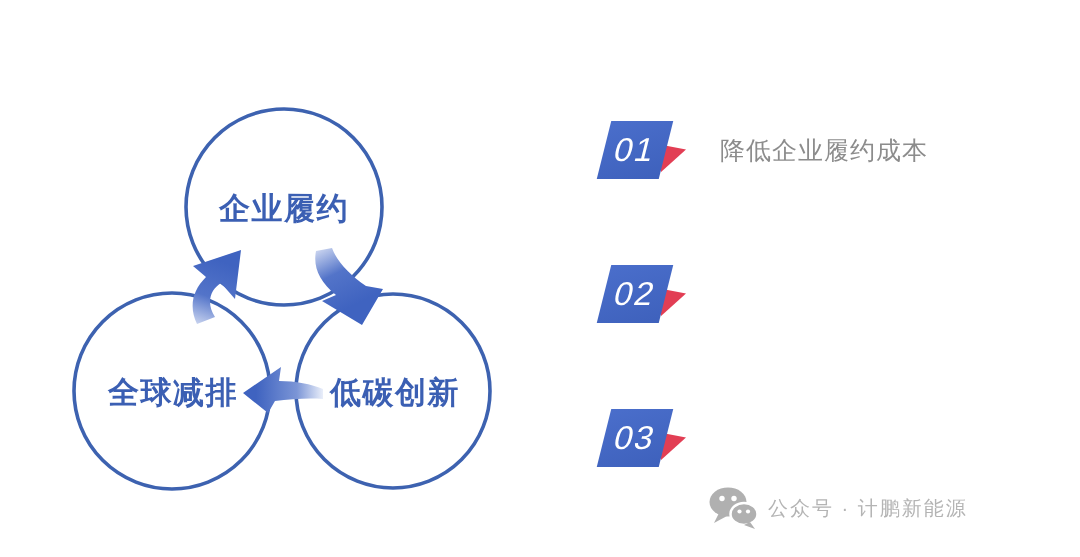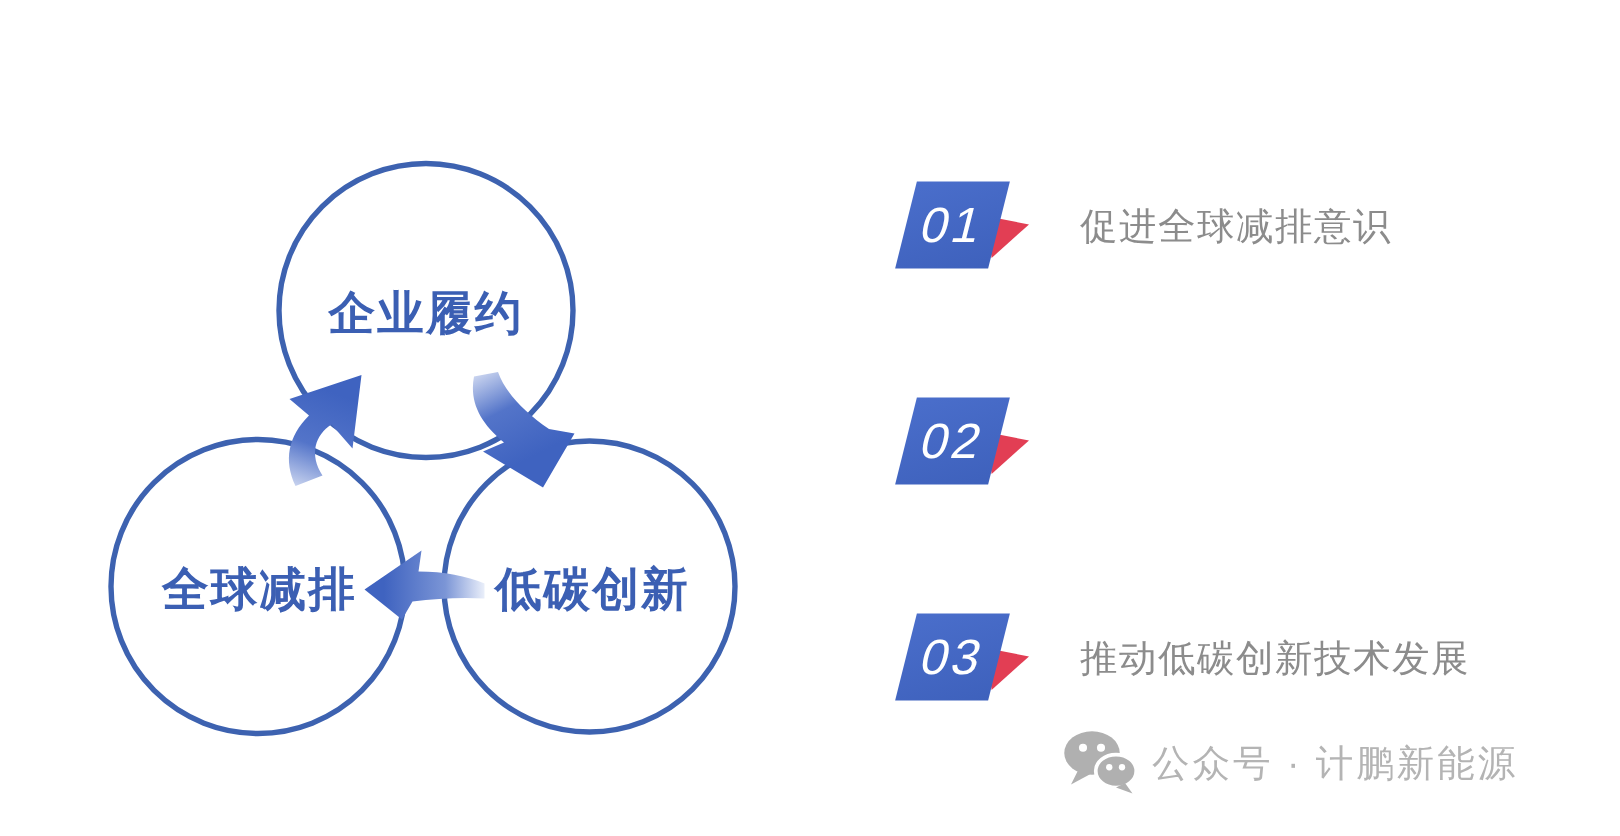--- a/index.html
+++ b/index.html
@@ -47,21 +47,21 @@
     margin-left:28px;
     font-size:25px;color:#8c8c8c;letter-spacing:1px;white-space:nowrap;
   }
   
   .watermark{
     position:absolute;left:709px;top:486px;
     display:flex;align-items:center;gap:9px;
   }
   .wechat-icon{width:50px;height:44px;flex:0 0 auto;}
   .watermark-text{
-    font-size:25px;color:#b4b4b4;letter-spacing:2px;white-space:nowrap;
+    font-size:20px;color:#b4b4b4;letter-spacing:2px;white-space:nowrap;
   }
 </style>
 </head>
 <body>
 
 <div class="canvas">
 
   <svg class="diagram" viewBox="0 0 540 557" aria-hidden="true">
     <defs>
       <linearGradient id="gradA" gradientUnits="userSpaceOnUse" x1="199" y1="326" x2="223" y2="262">
@@ -107,40 +107,39 @@
     <text x="395" y="403">低碳创新</text>
   </svg>
 
   <div class="benefit benefit-1">
     <div class="badge">
       <div class="badge-red"></div>
       <div class="badge-blue">
         <span class="badge-num">01</span>
       </div>
     </div>
-    <span class="benefit-text">促进全球减排意识</span>
+    <span class="benefit-text">降低企业履约成本</span>
   </div>
 
   <div class="benefit benefit-2">
     <div class="badge">
       <div class="badge-red"></div>
       <div class="badge-blue">
         <span class="badge-num">02</span>
       </div>
     </div>
   </div>
 
   <div class="benefit benefit-3">
     <div class="badge">
       <div class="badge-red"></div>
       <div class="badge-blue">
         <span class="badge-num">03</span>
       </div>
     </div>
-    <span class="benefit-text">推动低碳创新技术发展</span>
   </div>
 
   <div class="watermark">
     <svg class="wechat-icon" viewBox="0 0 50 42" aria-hidden="true">
       <g fill="#b0b0b0">
         <ellipse cx="19" cy="15" rx="18.5" ry="14.5"></ellipse>
         <path d="M10 26 L5 36 L18 29 Z"></path>
         <ellipse cx="35" cy="27" rx="13.5" ry="11" stroke="#ffffff" stroke-width="2.5"></ellipse>
         <path d="M41 35 L46 42 L35 38 Z"></path>
       </g>

